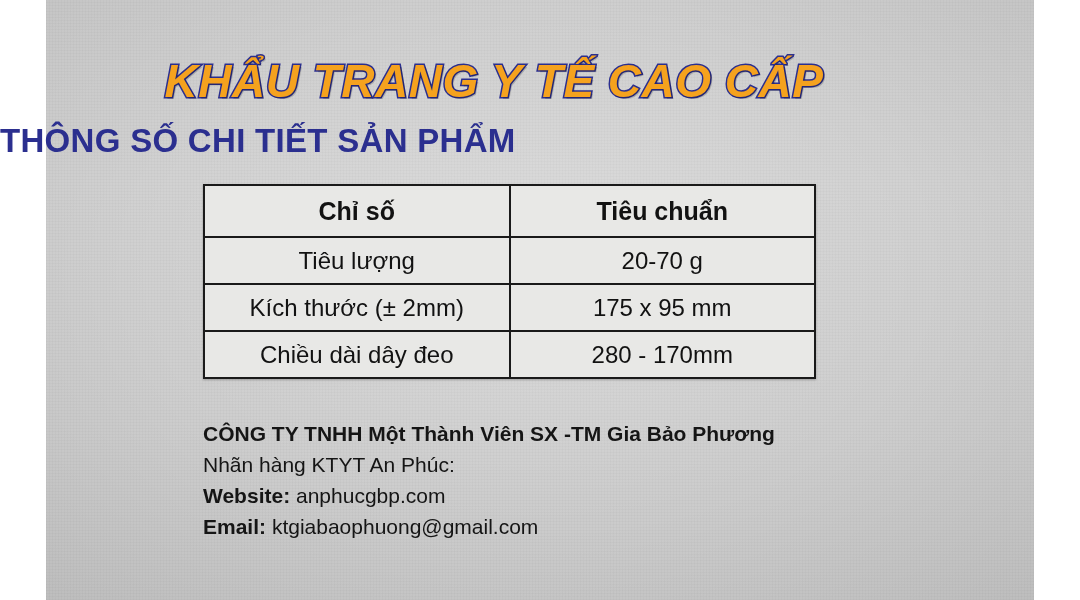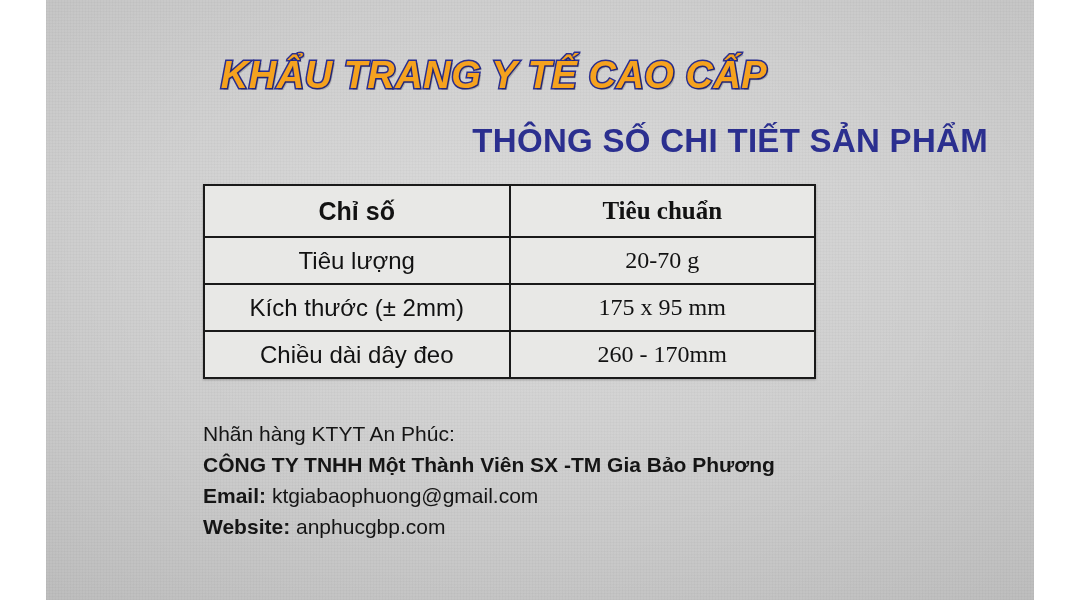--- a/index.html
+++ b/index.html
@@ -48,38 +48,38 @@
     height: 100%;
   }
 
   
   .title-main {
     position: absolute;
     left: 0;
     top: 54px;
     width: 988px;
     text-align: center;
-    font-size: 38px;
+    font-size: 46px;
     font-weight: bold;
     font-style: italic;
     letter-spacing: 0.5px;
     color: #F5A21E;
     -webkit-text-stroke: 3px #2b2f8f;
     paint-order: stroke fill;
     text-shadow:
        2px 2px 0 rgba(0,0,0,0.18);
     white-space: nowrap;
   }
 
   .title-sub {
     position: absolute;
     left: 0;
     top: 122px;
     width: 988px;
-    text-align: right;
+    text-align: left;
     font-size: 33px;
     font-weight: bold;
     color: #2b2f8f;
     letter-spacing: 0.3px;
     white-space: nowrap;
   }
 
   
   #spec-table {
     position: absolute;
@@ -102,21 +102,21 @@
     background: #e8e8e6;
   }
 
   #spec-table tr.header td {
     font-weight: bold;
     font-size: 25px;
     height: 50px;
   }
 
   #spec-table td.col-left { width: 50%; }
-  #spec-table td.col-right { width: 50%; font-family: Liberation Serif, serif; }
+  #spec-table td.col-right { width: 50%; }
 
   
   #footer {
     position: absolute;
     left: 203px;
     top: 418px;
     width: 700px;
     color: #111111;
   }
 
@@ -155,36 +155,36 @@
       <tr>
         <td class="col-left">Tiêu lượng</td>
         <td class="col-right">20-70 g</td>
       </tr>
       <tr>
         <td class="col-left">Kích thước (± 2mm)</td>
         <td class="col-right">175 x 95 mm</td>
       </tr>
       <tr>
         <td class="col-left">Chiều dài dây đeo</td>
-        <td class="col-right">260 - 170mm</td>
+        <td class="col-right">280 - 170mm</td>
       </tr>
     </tbody>
       </table>
 
     <div id="footer">
+      <div class="f-line bold">CÔNG TY TNHH Một Thành Viên SX -TM Gia Bảo Phương</div>
+
       <div class="f-line">Nhãn hàng KTYT An Phúc:</div>
 
-      <div class="f-line bold">CÔNG TY TNHH Một Thành Viên SX -TM Gia Bảo Phương</div>
 
+      <div class="f-line">
+        <span class="f-label">Website:</span>
+        <span class="f-value">anphucgbp.com</span>
+      </div>
 
       <div class="f-line">
         <span class="f-label">Email:</span>
         <span class="f-value">ktgiabaophuong@gmail.com</span>
-      </div>
-
-      <div class="f-line">
-        <span class="f-label">Website:</span>
-        <span class="f-value">anphucgbp.com</span>
       </div>
     </div>
 
   </div>
 </div>
 
 </body></html>

